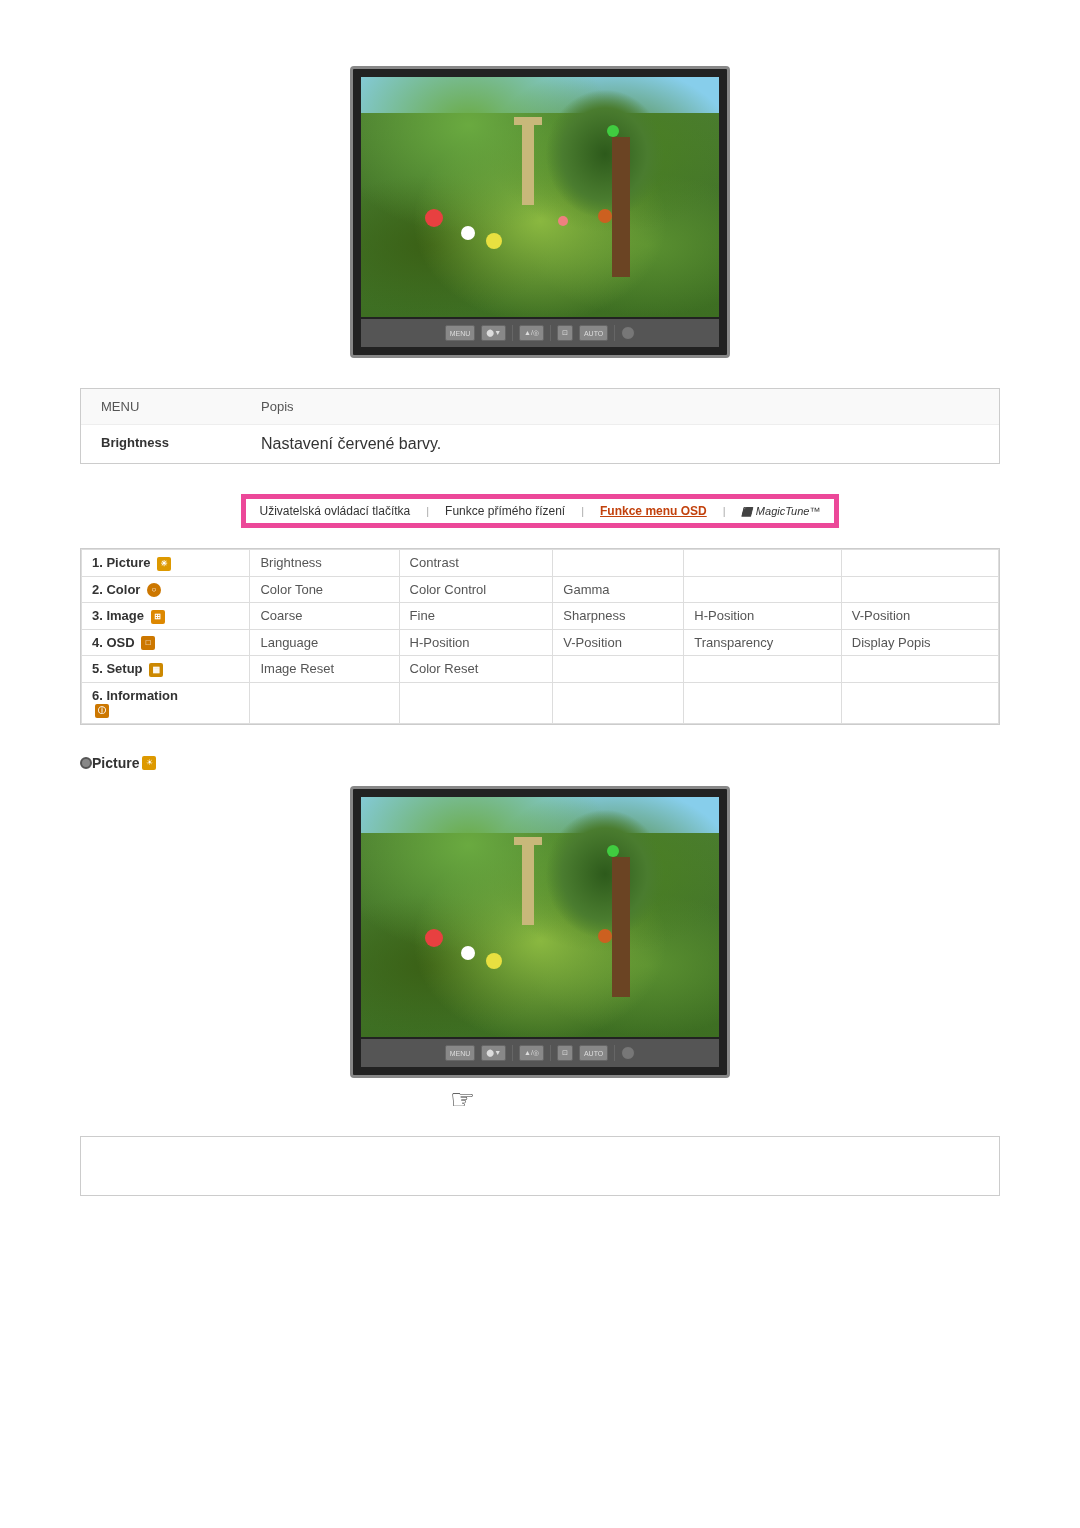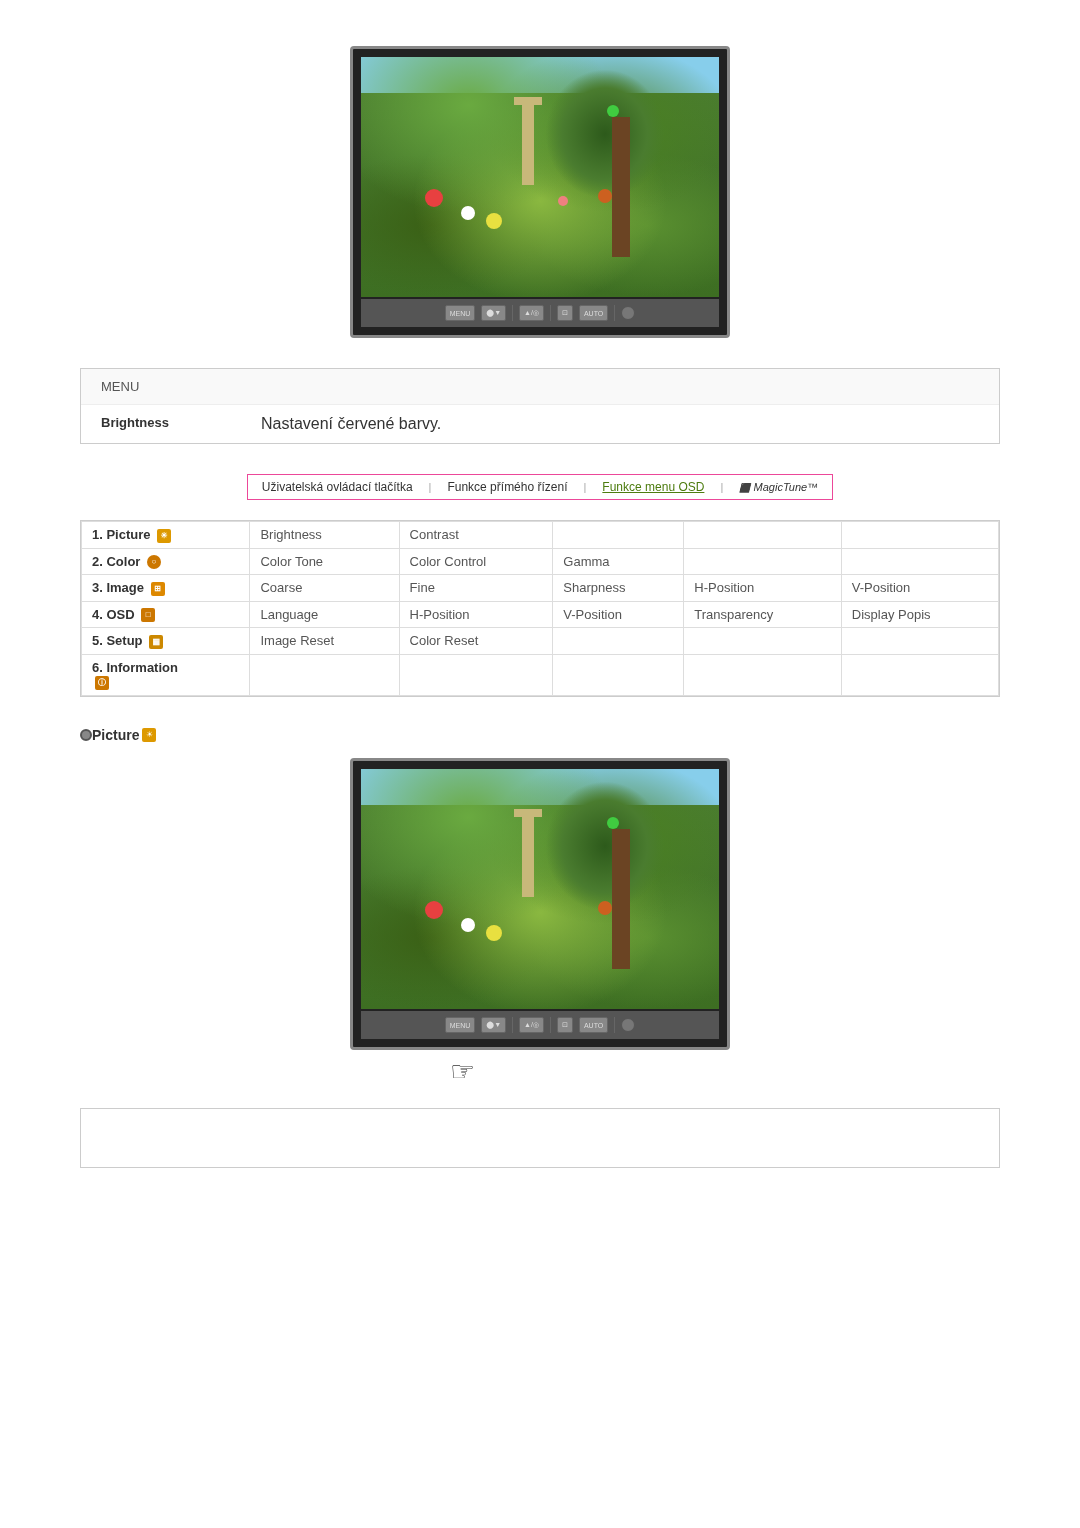--- a/index.html
+++ b/index.html
@@ -6,21 +6,22 @@
     body {
       background: #ffffff;
       font-family: Arial, sans-serif;
       font-size: 13px;
       color: #333;
       width: 1080px;
       min-height: 1528px;
     }
 
     .page-wrapper {
-      padding: 46px 80px;
+      padding: 30px 80px;
+      margin-top: 36px;
     }
 
     
     .monitor-container {
       display: flex;
       flex-direction: column;
       align-items: center;
       margin-bottom: 30px;
     }
 
@@ -285,22 +286,22 @@
 
     .nav-tab-item {
       padding: 5px 14px;
       font-size: 12px;
       color: #333;
       cursor: pointer;
       white-space: nowrap;
     }
 
     .nav-tab-item.active {
-      color: #4d7c0f;
-      font-weight: normal;
+      color: #c2410c;
+      font-weight: bold;
       text-decoration: underline;
     }
 
     .nav-divider {
       color: #aaa;
       font-size: 11px;
       padding: 0 2px;
     }
 
     .magictune-logo {
@@ -342,29 +343,30 @@
         <span class="btn-monitor">AUTO</span>
         <span class="btn-monitor-separator"></span>
         <span class="btn-monitor-circle"></span>
       </div>
     </div>
   </div>
 
   <div class="info-table-section">
     <div class="info-table-header">
       <div class="col-menu">MENU</div>
+      <div class="col-popis">Popis</div>
     </div>
     <div class="info-table-row">
       <div class="col-menu">Brightness</div>
       <div class="col-popis">Nastavení červené barvy.</div>
     </div>
   </div>
 
   <div style="display:flex; justify-content:center; margin: 20px 0;">
-    <div style="display:flex; align-items:center; border:1px solid #ec4899; font-size:12px;">
+    <div style="display:flex; align-items:center; border:5px solid #ec4899; font-size:12px;">
       <span class="nav-tab-item">Uživatelská ovládací tlačítka</span>
       <span class="nav-divider">|</span>
       <span class="nav-tab-item">Funkce přímého řízení</span>
       <span class="nav-divider">|</span>
       <span class="nav-tab-item active">Funkce menu OSD</span>
       <span class="nav-divider">|</span>
       <span class="nav-tab-item magictune-logo">
         <span style="font-size:9px;color:#888">⬛</span>
         <span>MagicTune™</span>
       </span>

